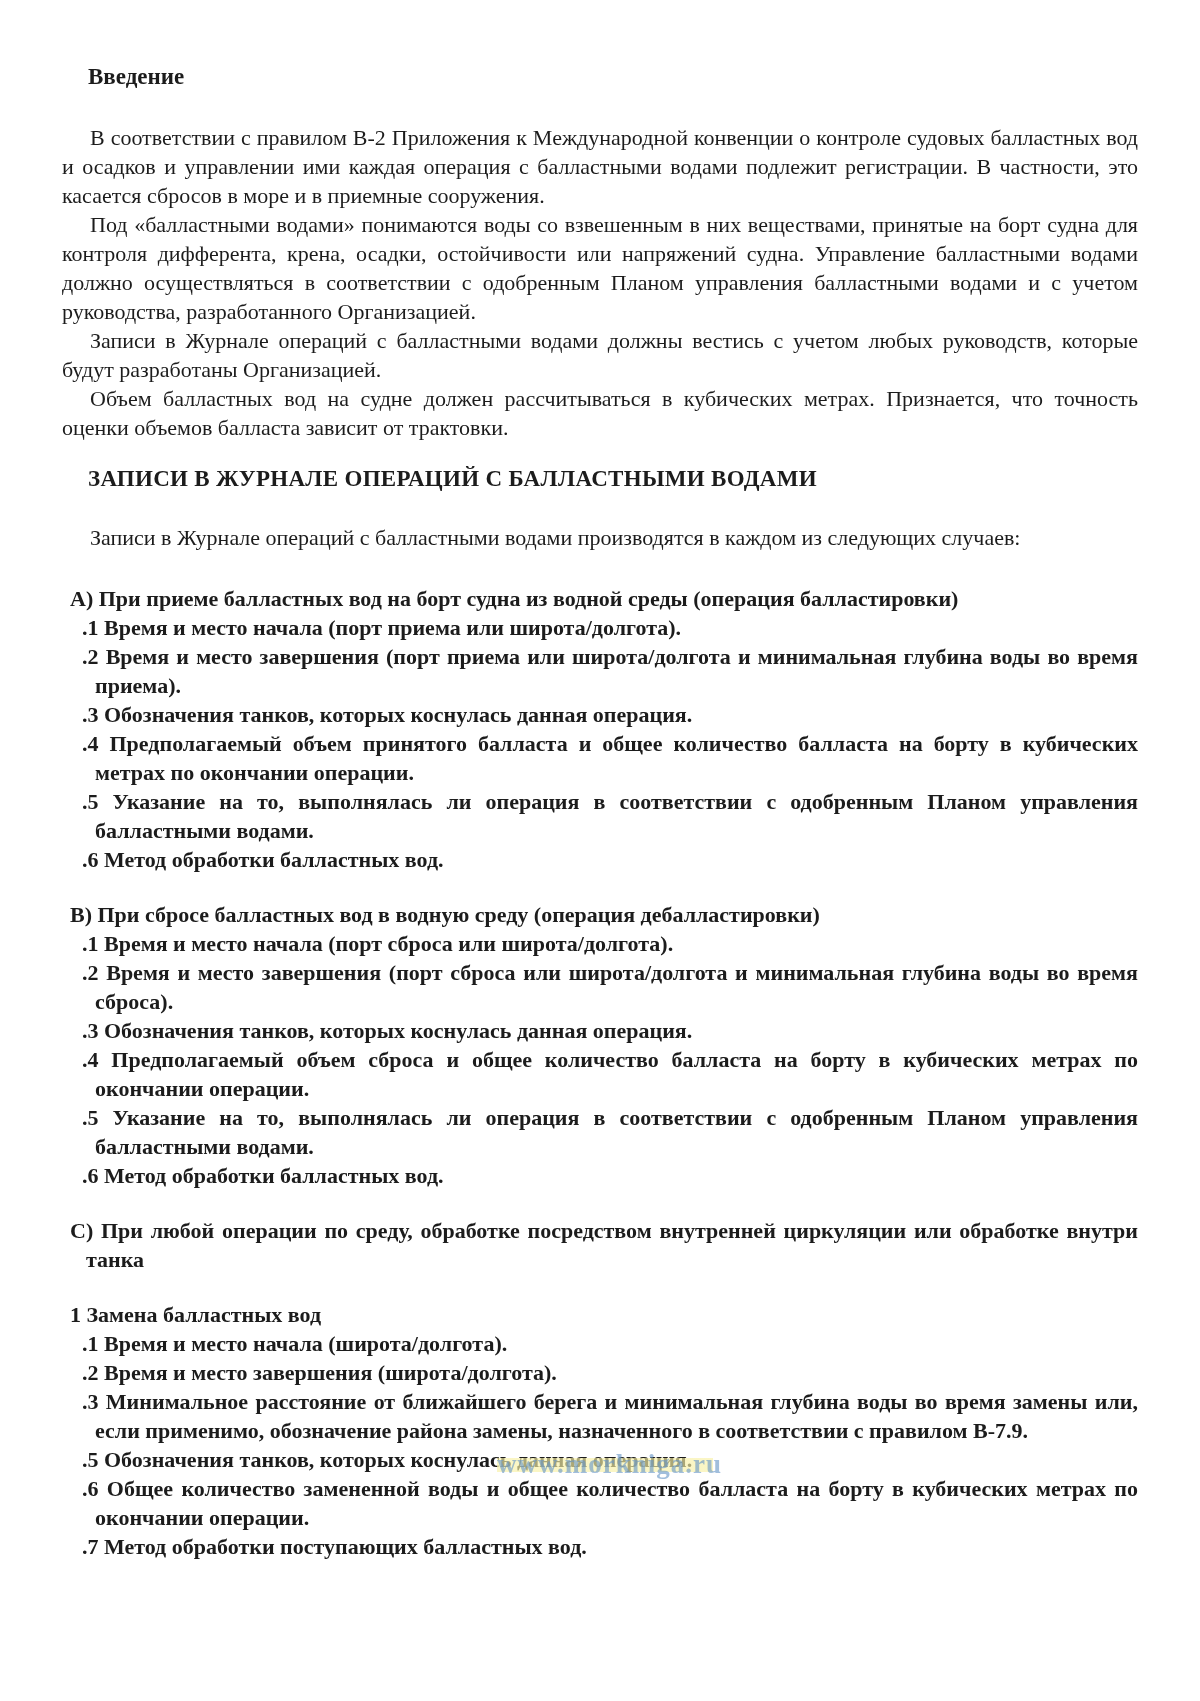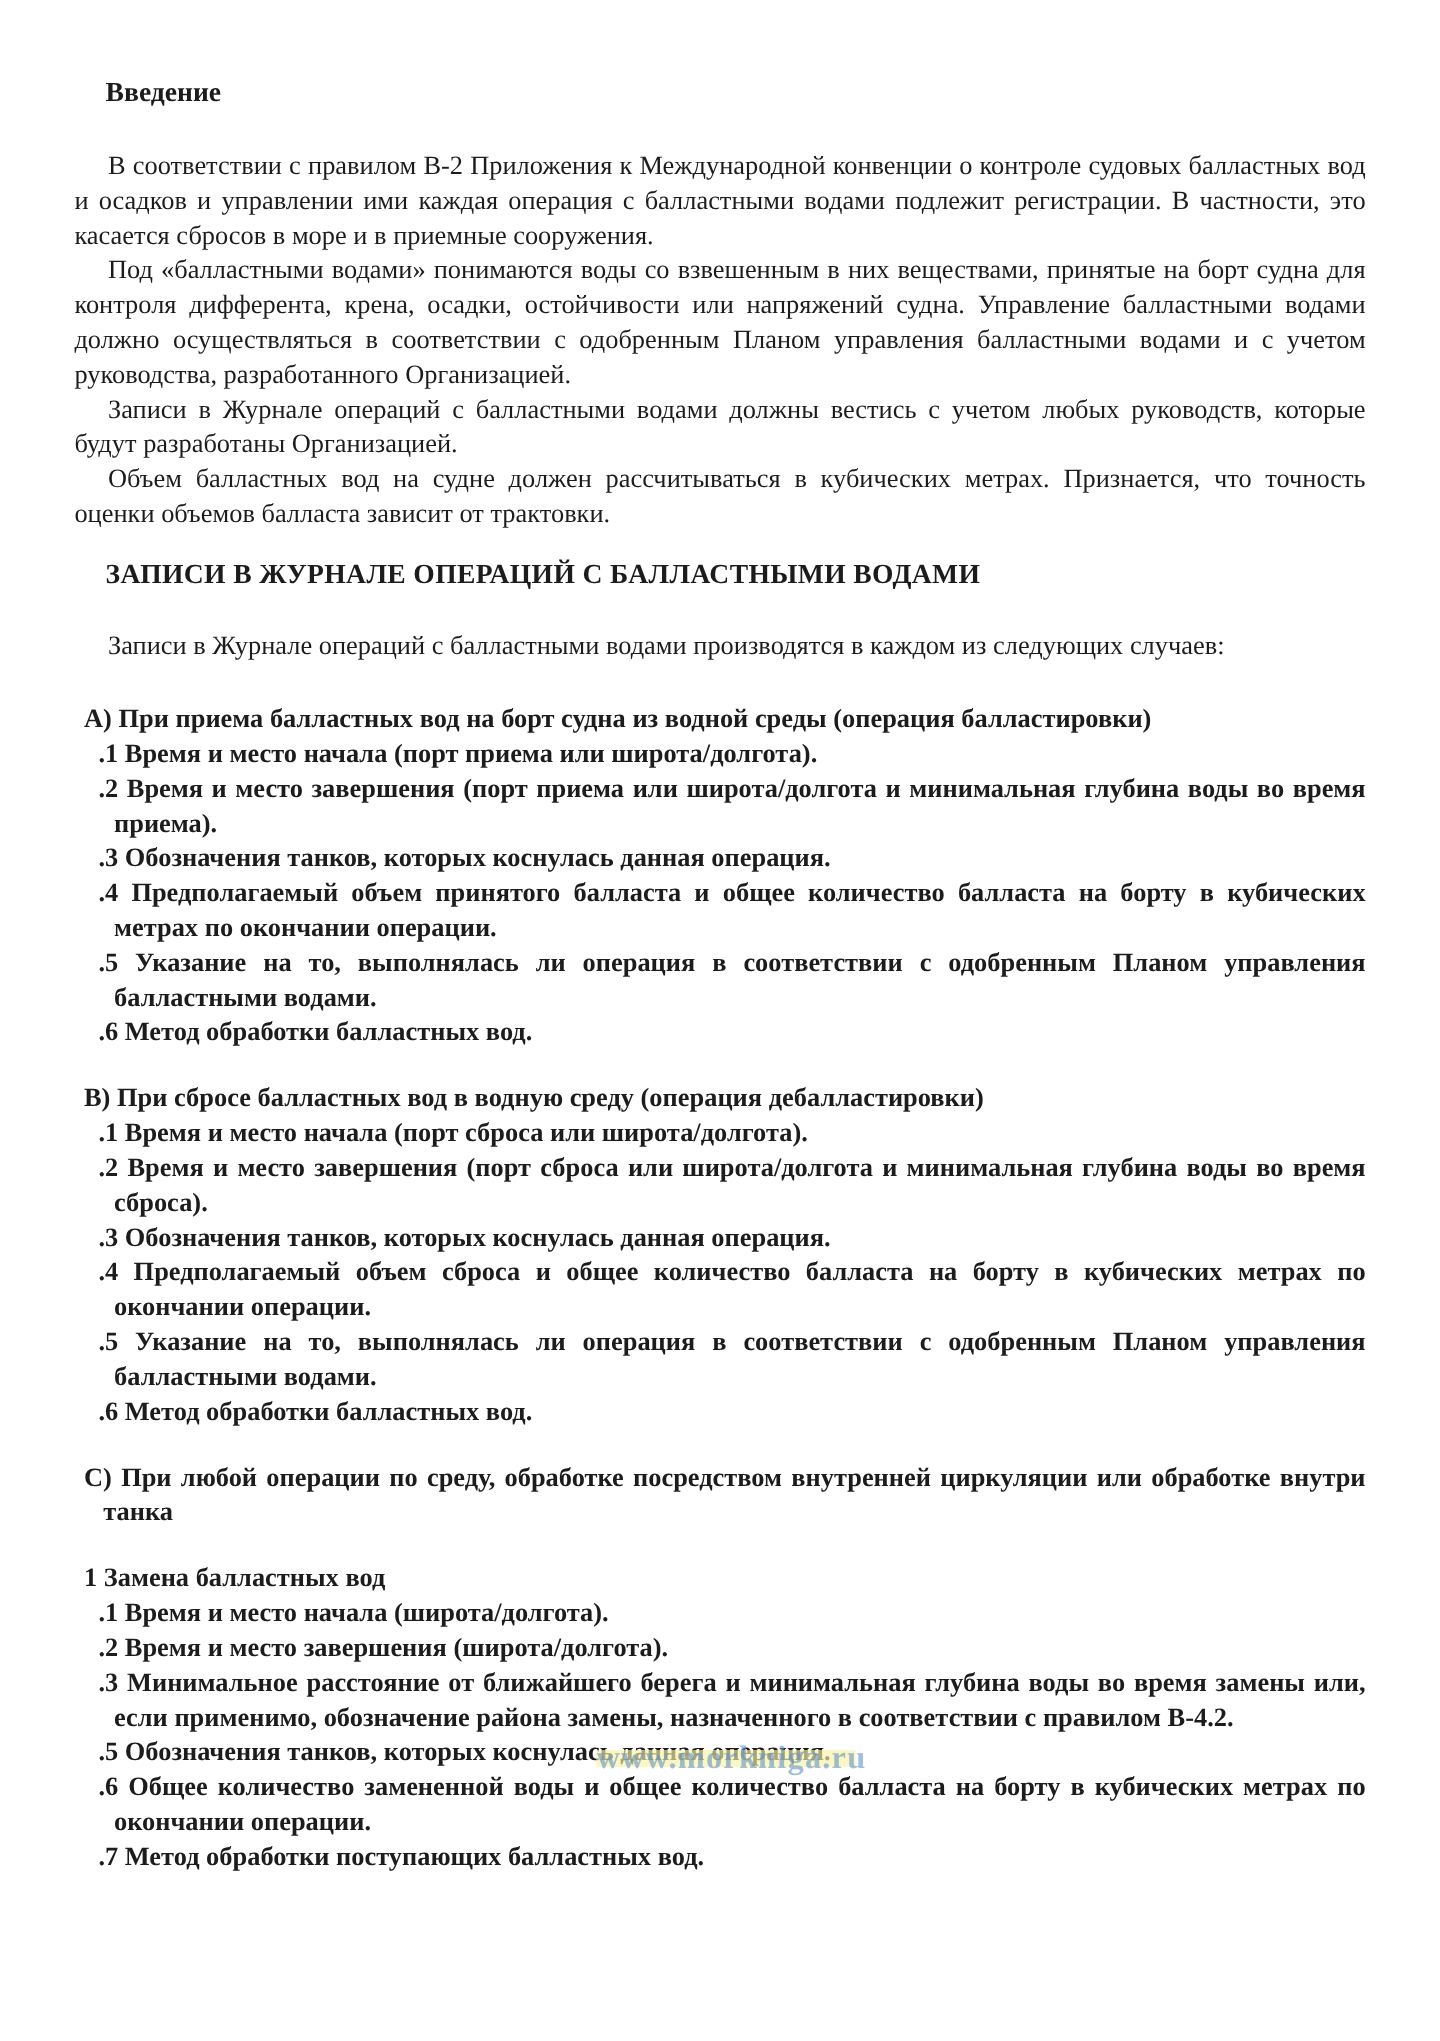--- a/index.html
+++ b/index.html
@@ -90,21 +90,21 @@
   <p class="para">В соответствии с правилом В-2 Приложения к Международной конвенции о контроле судовых балластных вод и осадков и управлении ими каждая операция с балластными водами подлежит регистрации. В частности, это касается сбросов в море и в приемные сооружения.</p>
   <p class="para">Под «балластными водами» понимаются воды со взвешенным в них веществами, принятые на борт судна для контроля дифферента, крена, осадки, остойчивости или напряжений судна. Управление балластными водами должно осуществляться в соответствии с одобренным Планом управления балластными водами и с учетом руководства, разработанного Организацией.</p>
   <p class="para">Записи в Журнале операций с балластными водами должны вестись с учетом любых руководств, которые будут разработаны Организацией.</p>
   <p class="para">Объем балластных вод на судне должен рассчитываться в кубических метрах. Признается, что точность оценки объемов балласта зависит от трактовки.</p>
 
   <div class="section-heading">ЗАПИСИ В ЖУРНАЛЕ ОПЕРАЦИЙ С БАЛЛАСТНЫМИ ВОДАМИ</div>
 
   <p class="lead">Записи в Журнале операций с балластными водами производятся в каждом из следующих случаев:</p>
 
   <div class="block">
-    <div class="block-heading">А) При приема балластных вод на борт судна из водной среды (операция балластировки)</div>
+    <div class="block-heading">А) При приеме балластных вод на борт судна из водной среды (операция балластировки)</div>
     <div class="item"><span>.1</span> <span>Время и место начала (порт приема или широта/долгота).</span></div>
     <div class="item"><span>.2</span> <span>Время и место завершения (порт приема или широта/долгота и минимальная глубина воды во время приема).</span></div>
     <div class="item"><span>.3</span> <span>Обозначения танков, которых коснулась данная операция.</span></div>
     <div class="item"><span>.4</span> <span>Предполагаемый объем принятого балласта и общее количество балласта на борту в кубических метрах по окончании операции.</span></div>
     <div class="item"><span>.5</span> <span>Указание на то, выполнялась ли операция в соответствии с одобренным Планом управления балластными водами.</span></div>
     <div class="item"><span>.6</span> <span>Метод обработки балластных вод.</span></div>
   </div>
 
   <div class="block">
     <div class="block-heading">В) При сбросе балластных вод в водную среду (операция дебалластировки)</div>
@@ -117,21 +117,21 @@
   </div>
 
   <div class="block">
     <div class="block-heading">С) При любой операции по среду, обработке посредством внутренней циркуляции или обработке внутри танка</div>
   </div>
 
   <div class="block">
     <div class="block-heading">1 Замена балластных вод</div>
     <div class="item"><span>.1</span> <span>Время и место начала (широта/долгота).</span></div>
     <div class="item"><span>.2</span> <span>Время и место завершения (широта/долгота).</span></div>
-    <div class="item"><span>.3</span> <span>Минимальное расстояние от ближайшего берега и минимальная глубина воды во время замены или, если применимо, обозначение района замены, назначенного в соответствии с правилом В-4.2.</span></div>
+    <div class="item"><span>.3</span> <span>Минимальное расстояние от ближайшего берега и минимальная глубина воды во время замены или, если применимо, обозначение района замены, назначенного в соответствии с правилом В-7.9.</span></div>
     <div class="item"><span>.5</span> <span>Обозначения танков, которых коснулась данная операция.</span></div>
     <div class="item"><span>.6</span> <span>Общее количество замененной воды и общее количество балласта на борту в кубических метрах по окончании операции.</span></div>
     <div class="item"><span>.7</span> <span>Метод обработки поступающих балластных вод.</span></div>
   </div>
 
   <div class="watermark">www.morkniga.ru</div>
 
 </div>
 
 </body></html>

